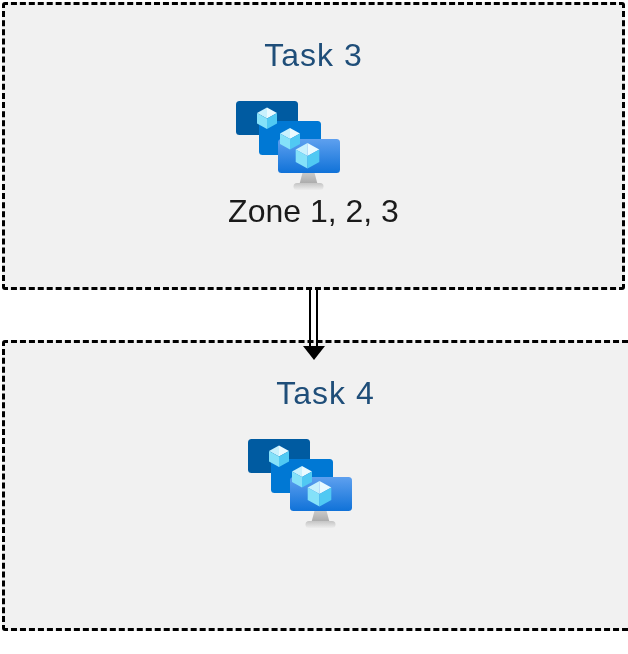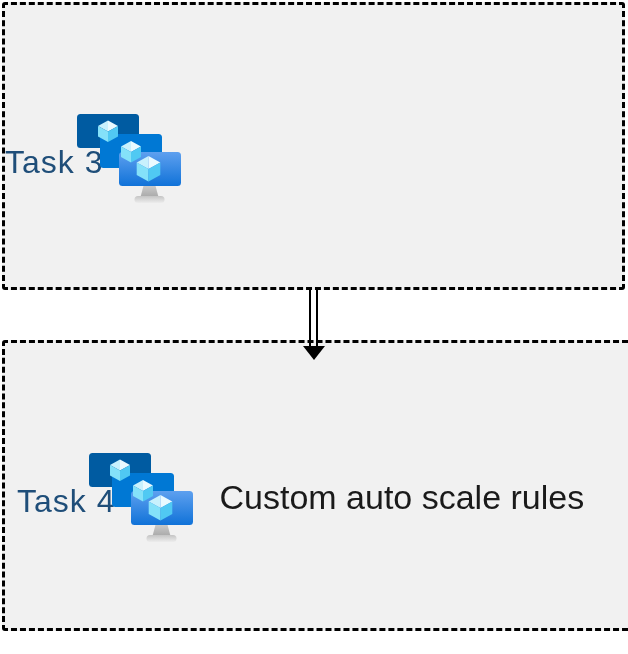--- a/index.html
+++ b/index.html
@@ -22,21 +22,21 @@
     border-radius: 3px;
     background: var(--box-bg, #f1f1f1);
     box-sizing: content-box;
   }
   .task-box.box1 { top: 2px;   height: 282px; }
   .task-box.box2 { top: 340px; height: 285px; padding-left: 12px; }
 
   .task-content {
     height: 100%;
     display: flex;
-    flex-direction: row;
+    flex-direction: column;
     align-items: center;
   }
   .task-title {
     margin-top: 31px;
     font-size: 32px;
     line-height: 38px;
     letter-spacing: 1px;
     color: var(--title-color, #1F4E79);
   }
   .vmss-icon {
@@ -114,31 +114,31 @@
 </svg>
 
 <div class="canvas">
 
   <section class="task-box box1">
     <div class="task-content">
       <div class="task-title">Task 3</div>
       <svg class="vmss-icon" viewBox="0 0 104 92" width="104" height="92">
         <use href="#vmss"></use>
       </svg>
+      <div class="task-label">Zone 1, 2, 3</div>
     </div>
   </section>
 
   <div class="connector">
     <div class="arrow-shaft"></div>
     <div class="arrow-head"></div>
   </div>
 
   <section class="task-box box2">
     <div class="task-content">
       <div class="task-title">Task 4</div>
       <svg class="vmss-icon" viewBox="0 0 104 92" width="104" height="92">
         <use href="#vmss"></use>
       </svg>
-      <div class="task-label big">Custom auto scale rules</div>
     </div>
   </section>
 
 </div>
 
 </body></html>

